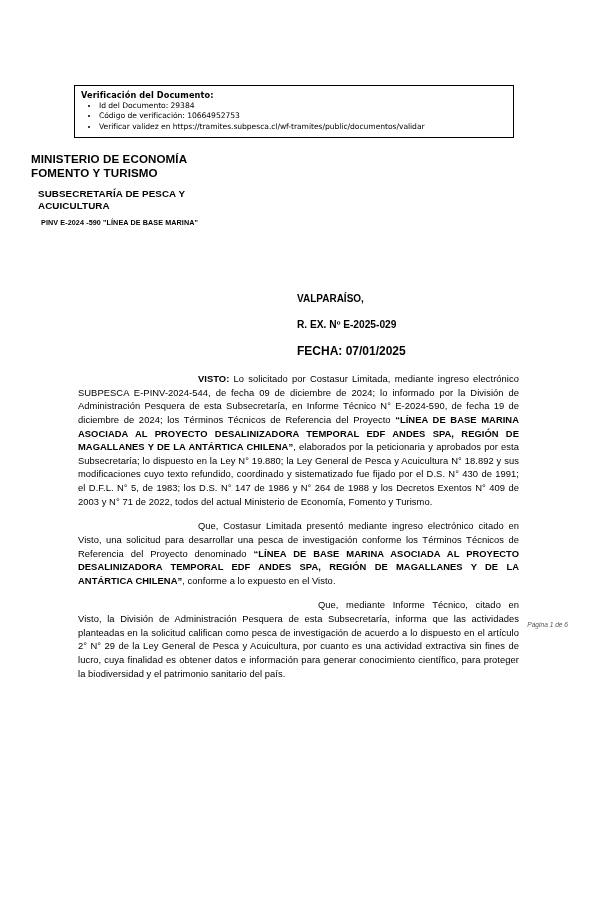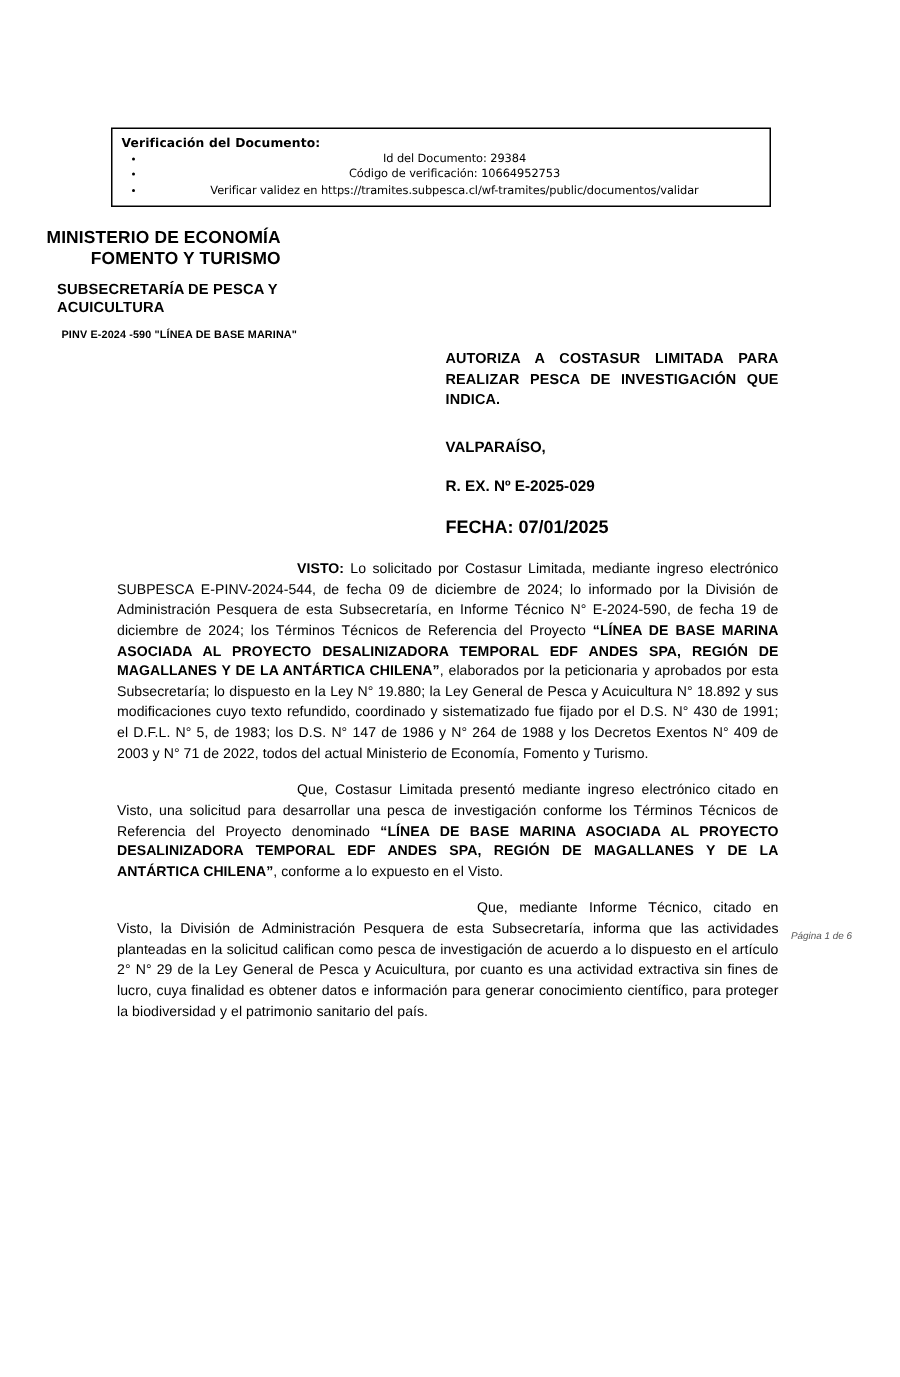--- a/index.html
+++ b/index.html
@@ -37,39 +37,37 @@
     font-size: 8.2px;
     font-weight: bold;
     letter-spacing: 0.1px;
     margin: 0 0 1px 0;
     font-family: "DejaVu Sans", sans-serif;
   }
   .verif-list {
     margin: 0;
     padding-left: 18px;
     list-style: disc;
-    text-align: center;
   }
   .verif-list li {
     font-size: 7.6px;
     line-height: 1.38;
     font-family: "DejaVu Sans", sans-serif;
     letter-spacing: -0.05px;
   }
 
   
   .ministry {
     position: absolute;
     left: 31px;
     top: 152px;
     font-size: 11.6px;
     font-weight: bold;
     line-height: 1.22;
     letter-spacing: 0.1px;
-    text-align: right;
   }
   .subsec {
     position: absolute;
     left: 38px;
     top: 188px;
     font-size: 9.8px;
     font-weight: bold;
     line-height: 1.2;
     letter-spacing: 0.1px;
   }
@@ -167,21 +165,20 @@
       <li>Verificar validez en https://tramites.subpesca.cl/wf-tramites/public/documentos/validar</li>
     </ul>
   </div>
 
   <div class="ministry" style="white-space: pre-line;">MINISTERIO DE ECONOMÍA
 FOMENTO Y TURISMO</div>
   <div class="subsec" style="white-space: pre-line;">SUBSECRETARÍA DE PESCA Y
 ACUICULTURA</div>
   <div class="pinv-line">PINV E-2024 -590 "LÍNEA DE BASE MARINA"</div>
 
-  <div class="authorize">AUTORIZA A COSTASUR LIMITADA PARA REALIZAR PESCA DE INVESTIGACIÓN QUE INDICA.</div>
   <div class="valparaiso">VALPARAÍSO,</div>
   <div class="resex">R. EX. Nº E-2025-029</div>
   <div class="fecha">FECHA: 07/01/2025</div>
 
   <div class="body-block">
 
     <p class="para">
       <span class="lead-indent"></span><span class="b">VISTO:</span><span> Lo solicitado por Costasur Limitada, mediante ingreso electrónico SUBPESCA E-PINV-2024-544, de fecha 09 de diciembre de 2024; lo informado por la División de Administración Pesquera de esta Subsecretaría, en Informe Técnico N° E-2024-590, de fecha 19 de diciembre de 2024; los Términos Técnicos de Referencia del Proyecto </span><span class="b">“LÍNEA DE BASE MARINA ASOCIADA AL PROYECTO DESALINIZADORA TEMPORAL EDF ANDES SPA, REGIÓN DE MAGALLANES Y DE LA ANTÁRTICA CHILENA”</span><span>, elaborados por la peticionaria y aprobados por esta Subsecretaría; lo dispuesto en la Ley N° 19.880; la Ley General de Pesca y Acuicultura N° 18.892 y sus modificaciones cuyo texto refundido, coordinado y sistematizado fue fijado por el D.S. N° 430 de 1991; el D.F.L. N° 5, de 1983; los D.S. N° 147 de 1986 y N° 264 de 1988 y los Decretos Exentos N° 409 de 2003 y N° 71 de 2022, todos del actual Ministerio de Economía, Fomento y Turismo.</span>
     </p>
 

